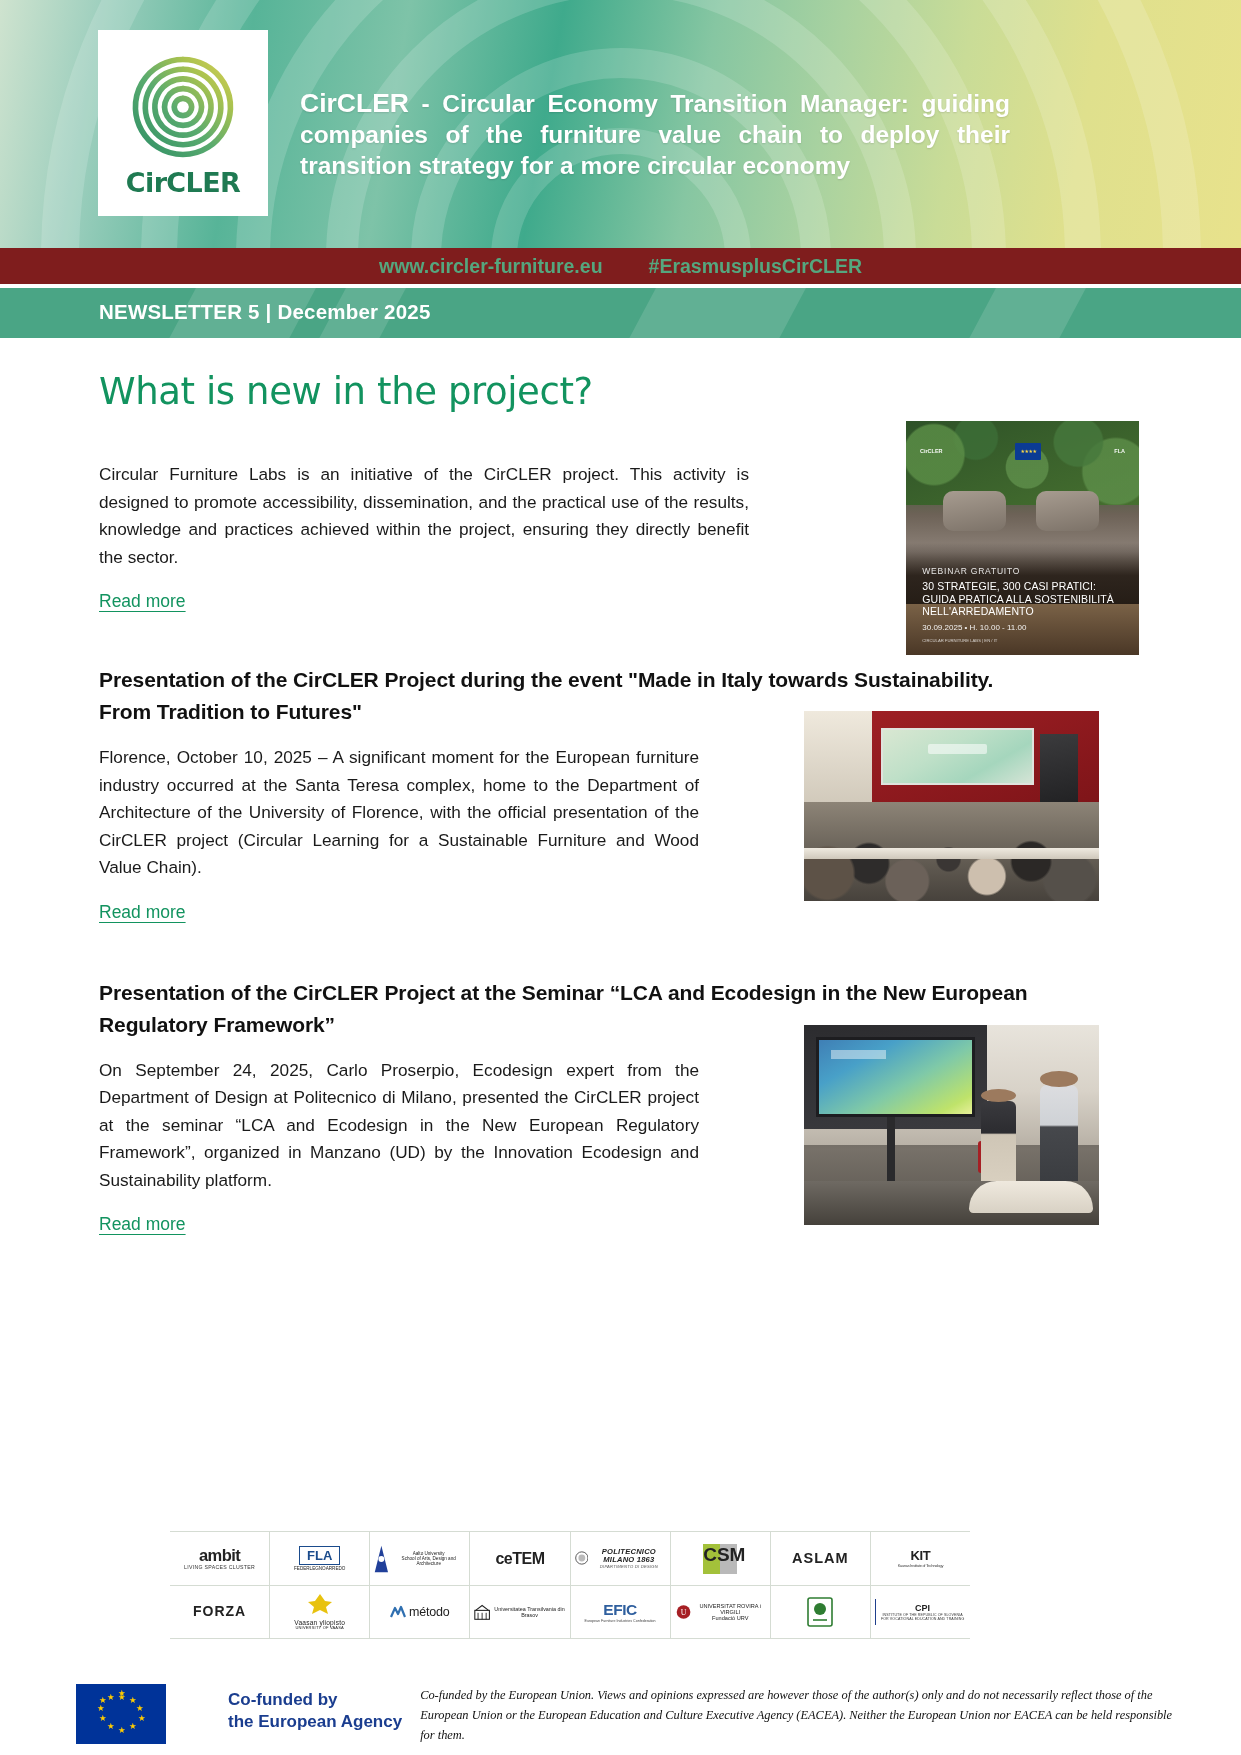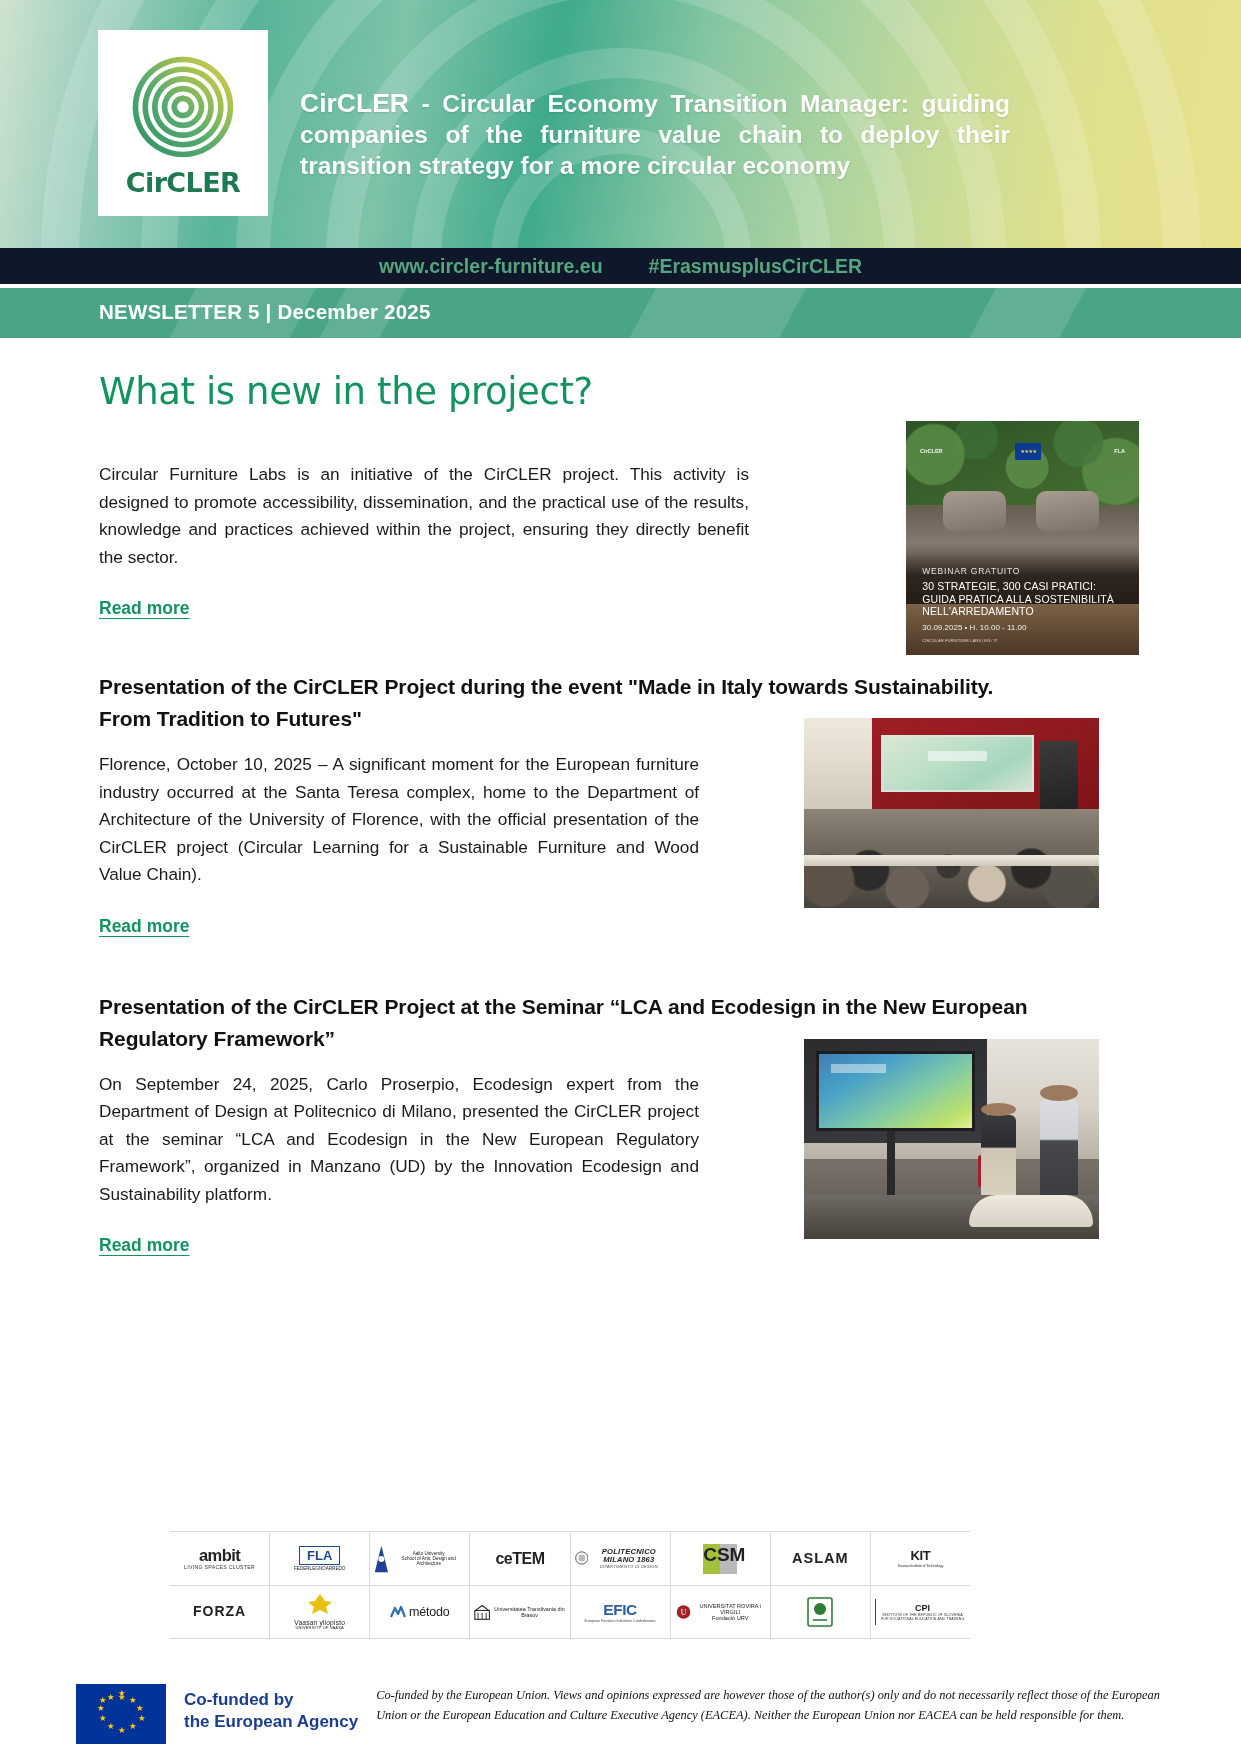--- a/index.html
+++ b/index.html
@@ -62,21 +62,21 @@
     text-align: justify;
     text-shadow: 0 1px 2px rgba(0,0,0,0.13);
   }
   .header-title .brand { font-size: 26.5px; }
 
   
   .url-strip {
     position: absolute;
     left: 0; top: 248px;
     width: 1241px; height: 36px;
-    background: #0f172a;
+    background: #7f1d1d;
     display: flex; align-items: center; justify-content: center;
     gap: 46px;
   }
   .url-strip span {
     color: #55a67e;
     font-size: 19.5px;
     font-weight: bold;
     font-family: "Liberation Sans", sans-serif;
   }
 
@@ -125,24 +125,24 @@
   .article p {
     font-family: "Liberation Sans", sans-serif;
     font-size: 17.2px;
     color: #1a1a1a;
     line-height: 27.5px;
     text-align: justify;
     margin-top: 16px;
   }
   .readmore {
     display: inline-block;
-    margin-top: 27px;
+    margin-top: 20px;
     color: #12935f;
     font-size: 17.5px;
-    font-weight: bold;
+    font-weight: normal;
     text-decoration: underline;
     text-underline-offset: 4px;
     cursor: pointer;
     text-align: center;
   }
 
   .thumb {
     position: absolute;
     overflow: hidden;
     background: #2a2a2a;
@@ -302,21 +302,21 @@
     width: 90px; height: 60px; background: #003399; position: relative; flex:none;
   }
   .eu-flag .stars {
     position: absolute; inset: 0;
     display:flex; align-items:center; justify-content:center;
     color: #FFCC00; font-size: 8px; letter-spacing: 0;
   }
   .eu-star { position:absolute; color:#FFCC00; font-size:8.5px; line-height:1; }
   .eu-cof {
     color: #1a3d8f; font-size: 17px; font-weight: bold; line-height: 22px;
-    font-family:"Liberation Sans", sans-serif; padding-top:5px;
+    font-family:"Liberation Sans", sans-serif; padding-top:5px;margin-left:44px;
   }
   .eu-disc {
     flex: 1;
     font-family: "Liberation Serif", serif;
     font-style: italic;
     font-size: 12.4px;
     line-height: 20px;
     color: #111;
     padding-top: 1px;
   }

